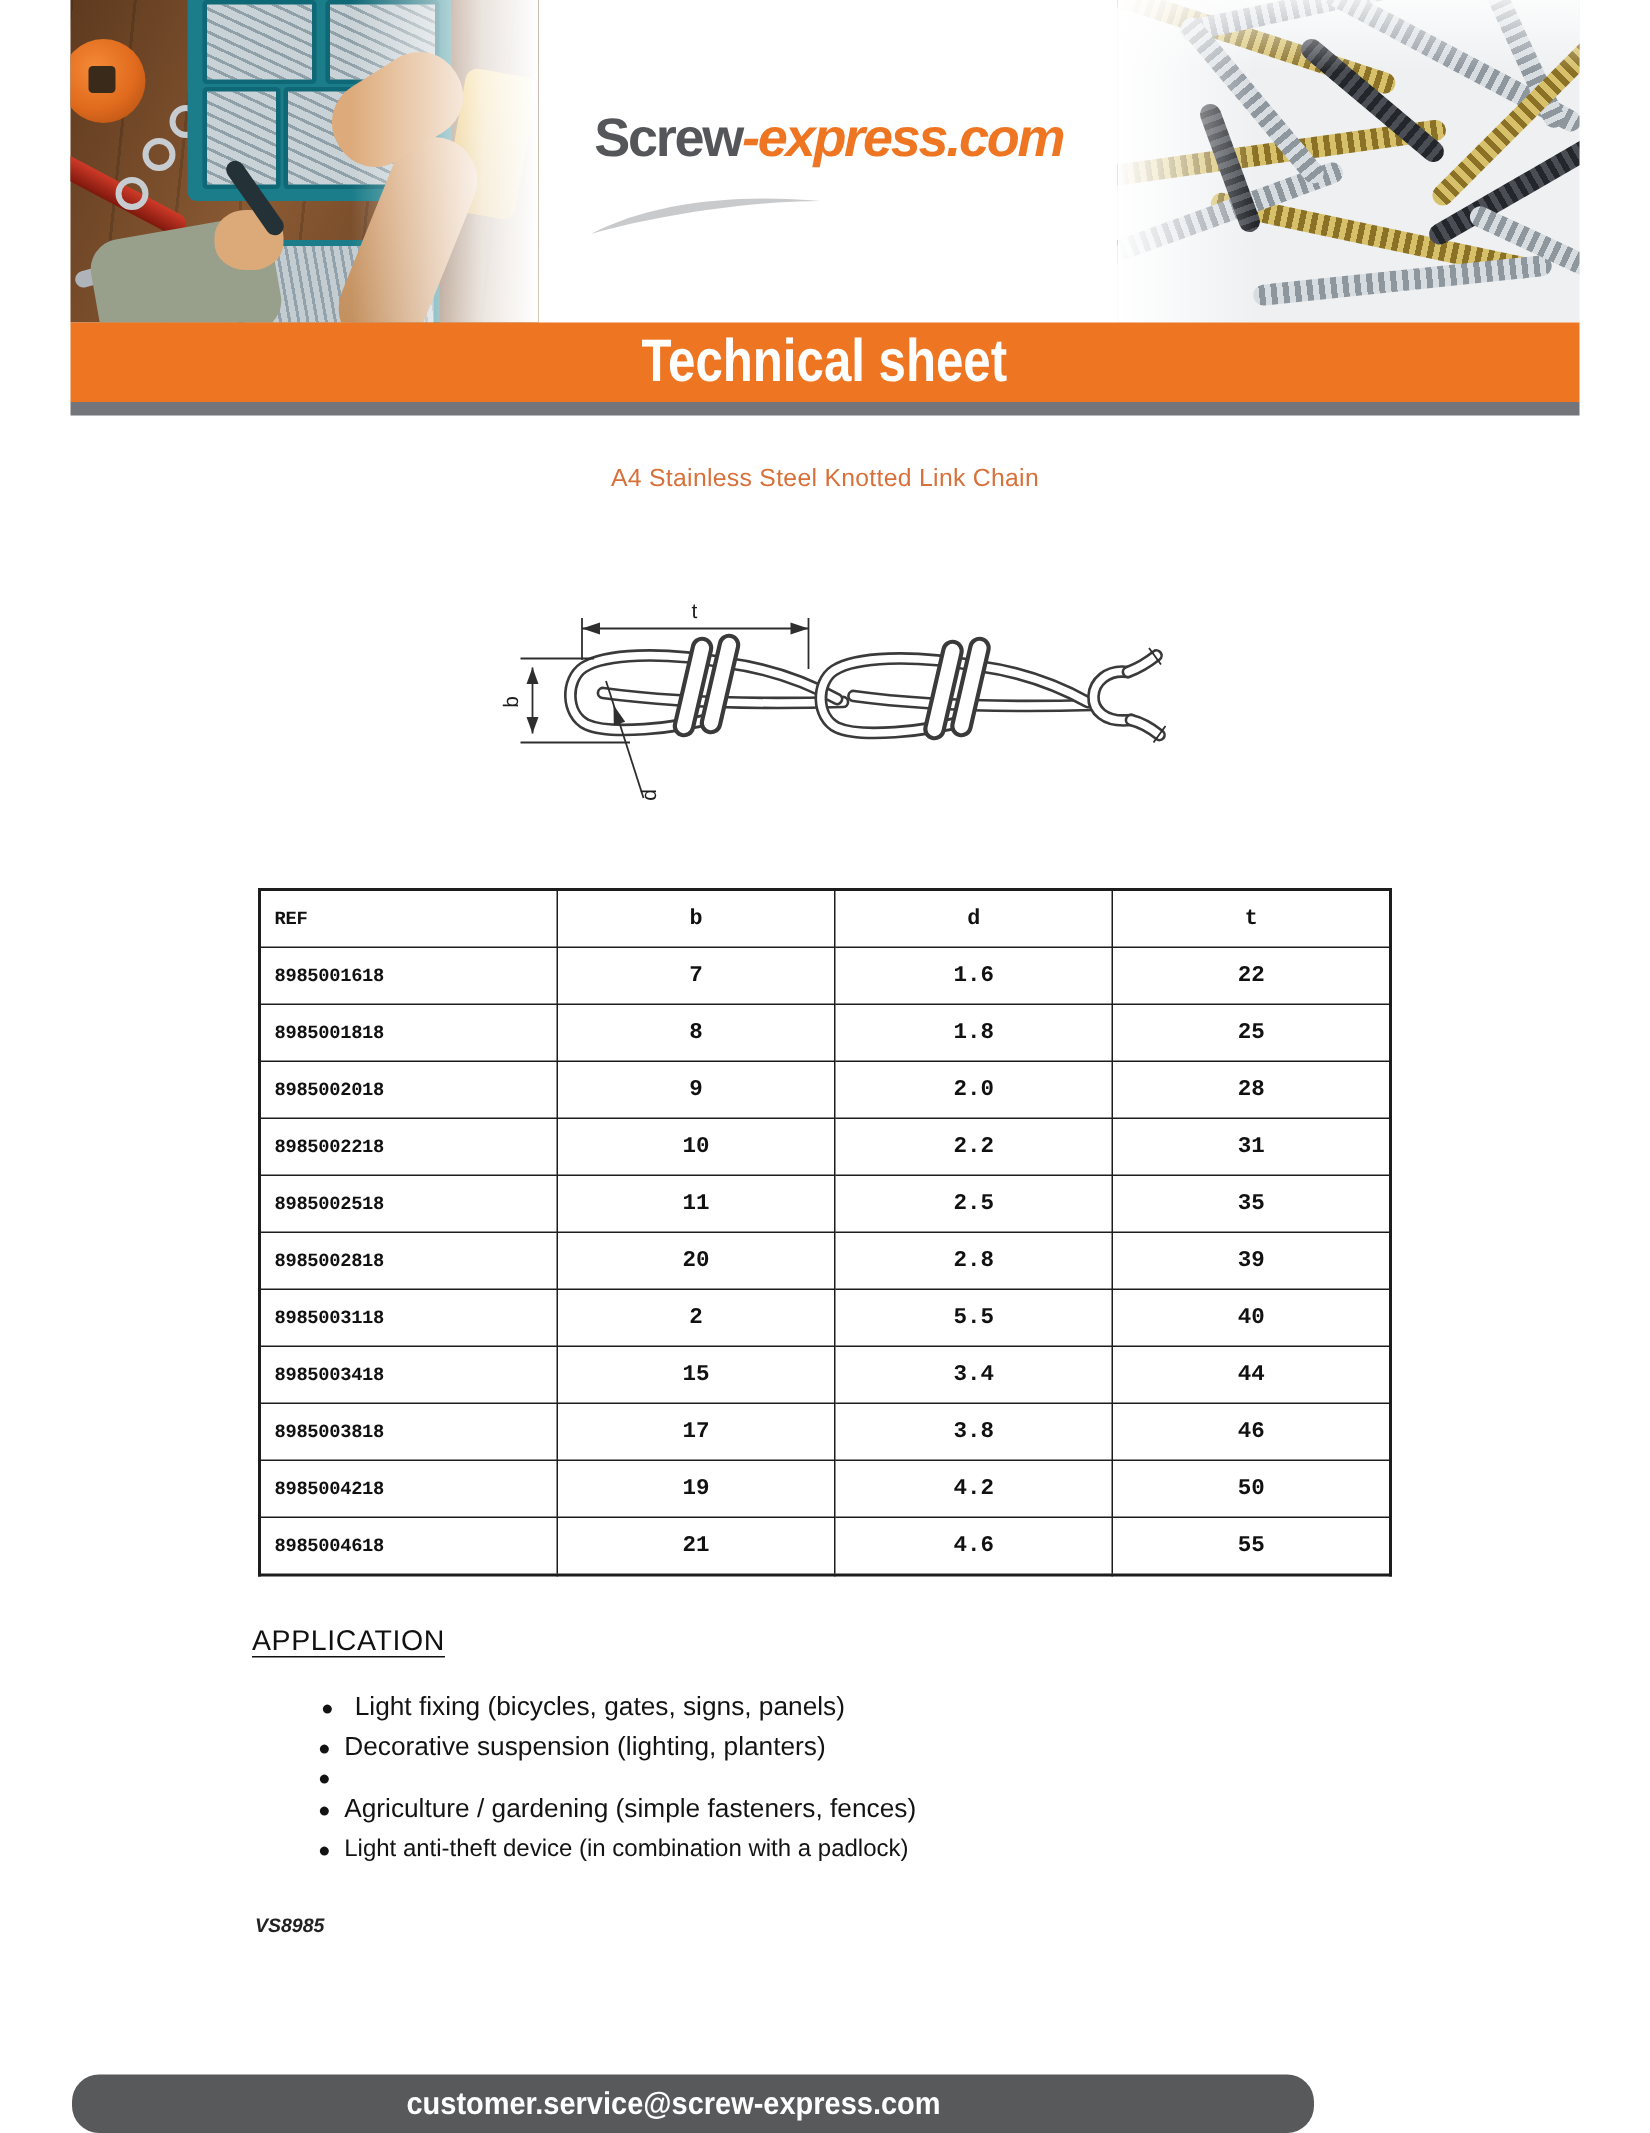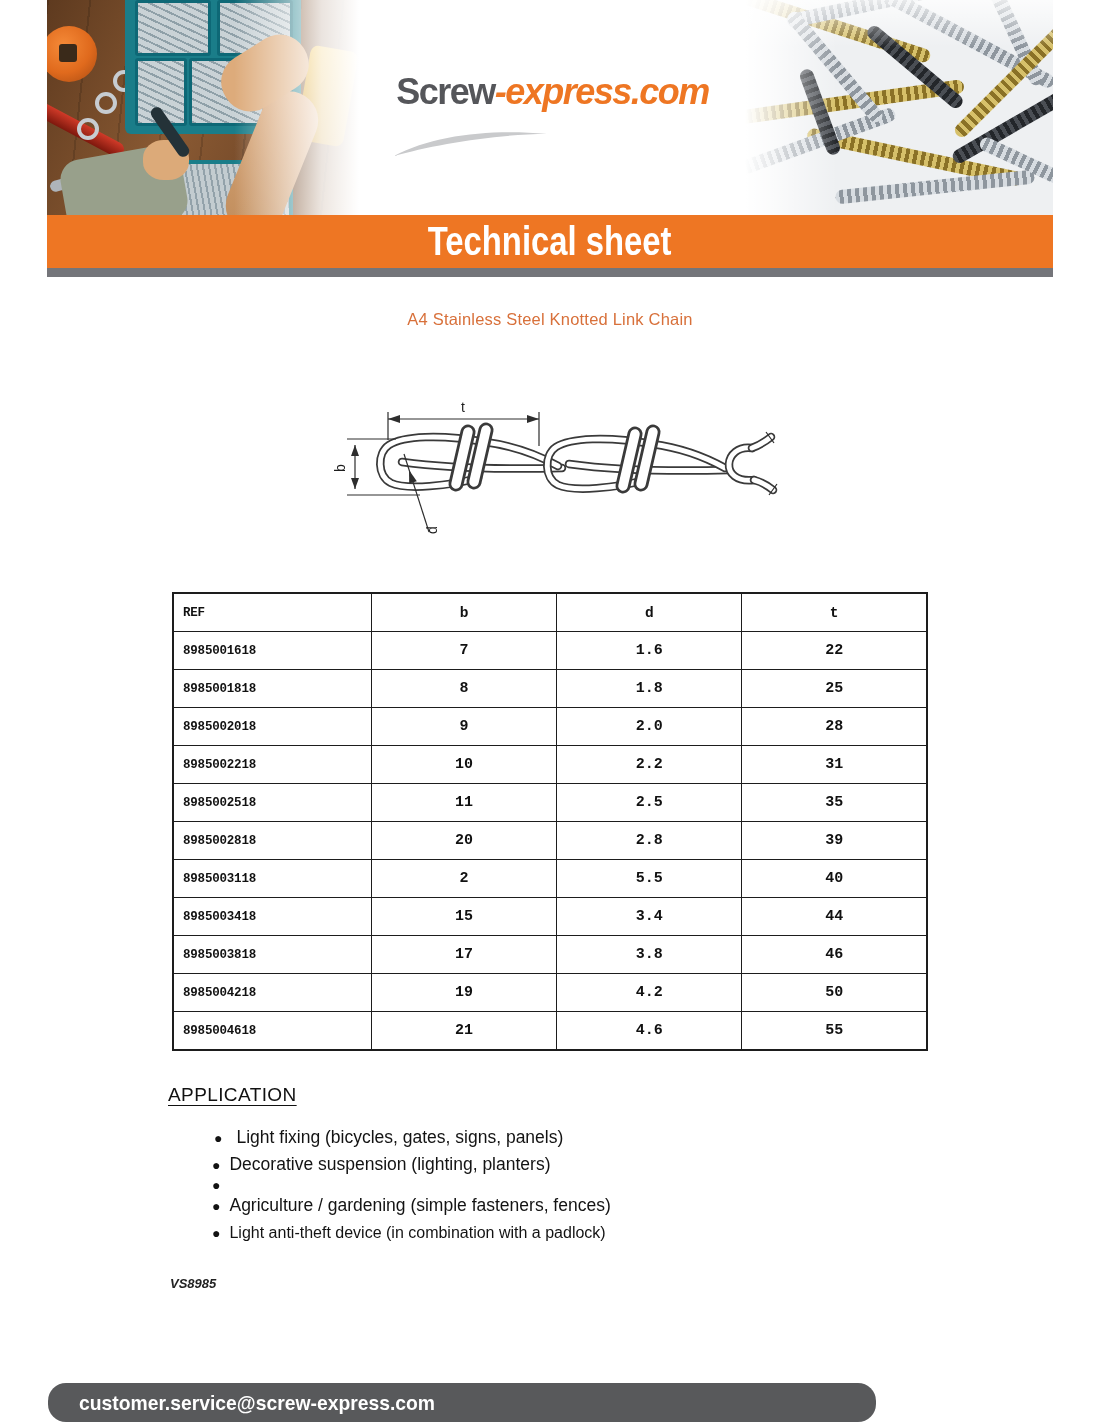--- a/index.html
+++ b/index.html
@@ -90,21 +90,21 @@
   .app-list li{display:flex;align-items:center;gap:9px;font-size:17.5px;color:#131313;line-height:27px;white-space:nowrap;}
   .app-list li:nth-child(1){padding-left:2px;}
   .app-list li:nth-child(1) .bullet{margin-right:5px;}
   .app-list li:nth-child(5){font-size:16px;}
   .bullet{font-size:14px;line-height:1;}
 
   .version{position:absolute;left:170px;top:1276px;font-size:13px;font-weight:bold;font-style:italic;color:#222;}
 
   
   .footer{position:absolute;left:48px;top:1383px;width:828px;height:39px;background:var(--footer-gray);
-    text-align:left;line-height:39px;border-radius:18px;}
+    text-align:center;line-height:39px;border-radius:18px;}
   .footer span{display:inline-block;margin-right:57px;color:#fff;font-weight:bold;font-size:21px;
     transform:scaleX(.92);transform-origin:right center;letter-spacing:0;}
 </style>
 </head>
 <body>
 
 <div class="page">
 
   <div class="photo-left">
     <div class="wood"></div>

